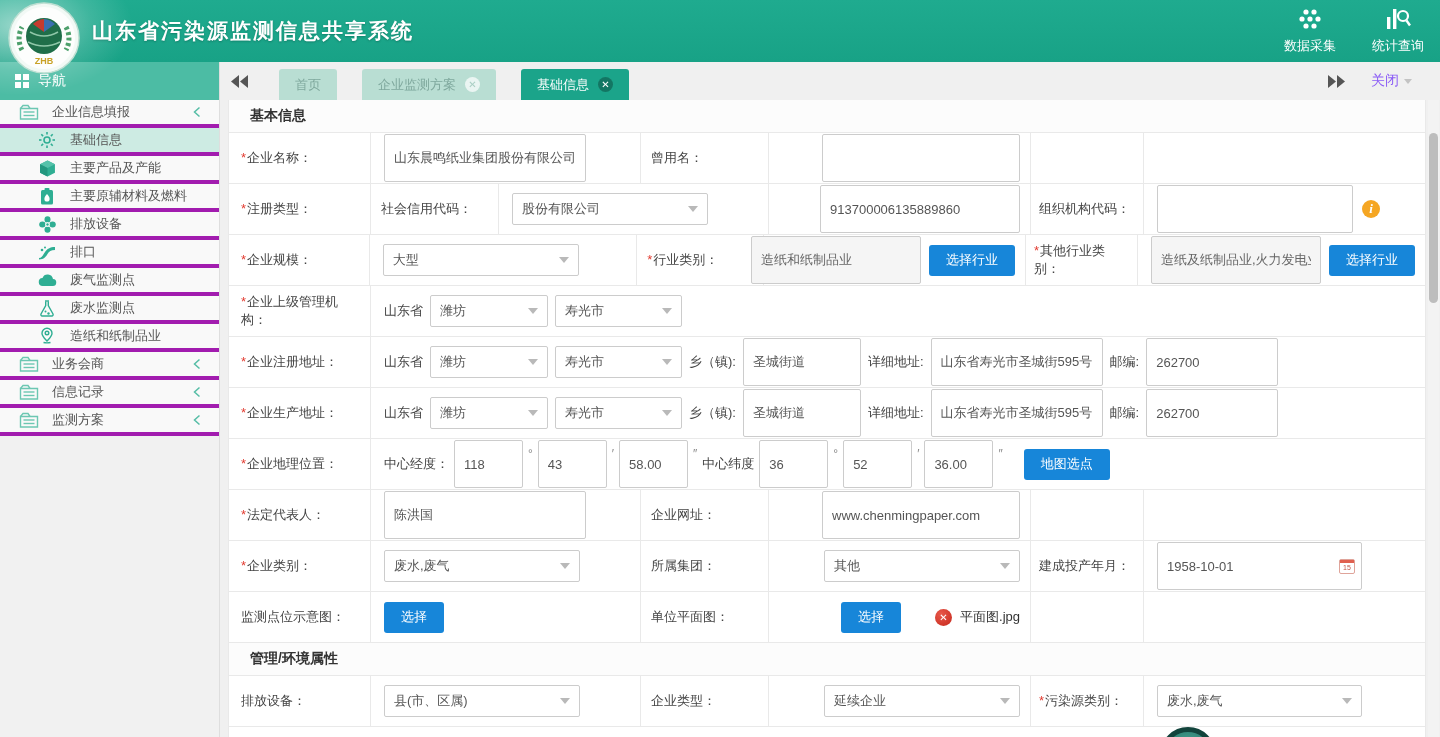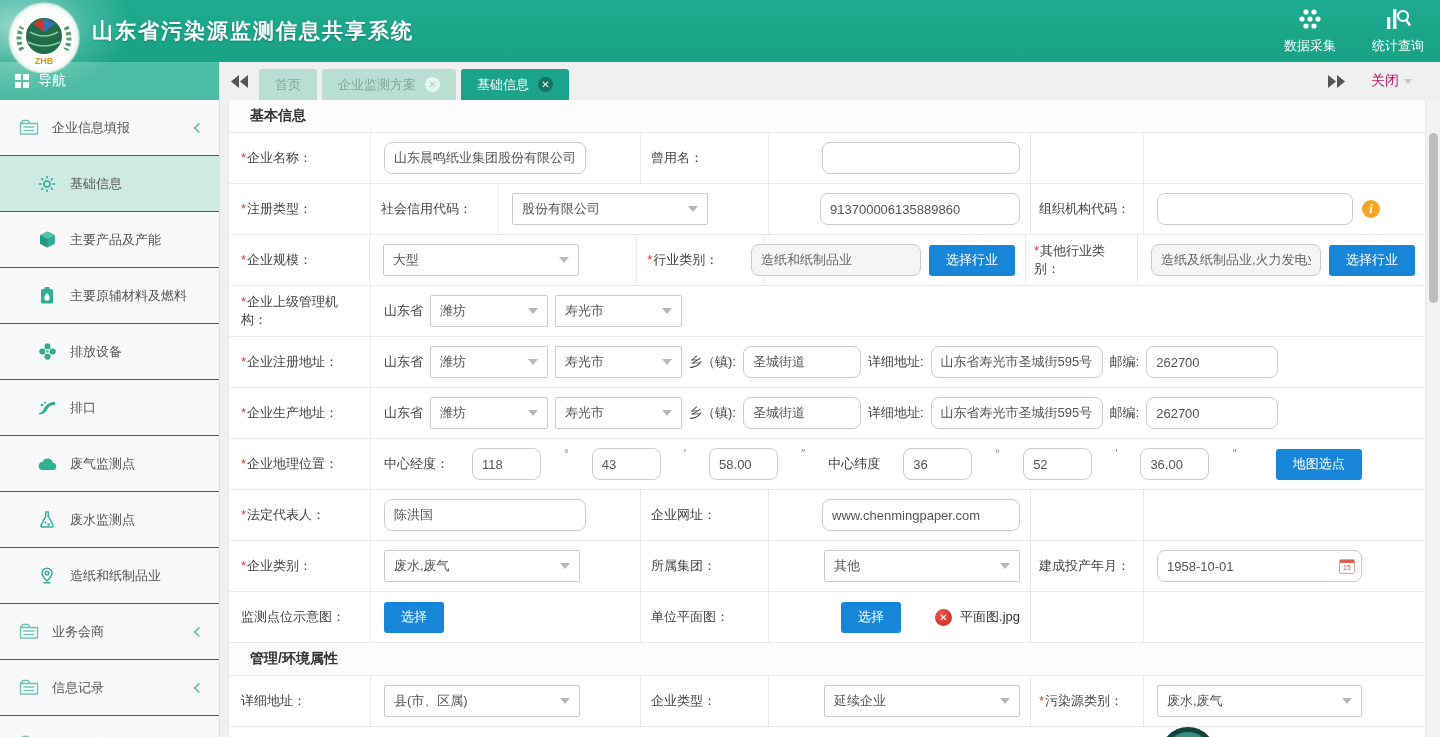--- a/index.html
+++ b/index.html
@@ -12,69 +12,69 @@
   .logo { position:absolute; left:8px; top:2px; width:72px; height:72px; z-index:31; }
   .topbar-title { position:absolute; left:92px; top:17px; color:#fff; font-size:21px; font-weight:bold; letter-spacing:2px; text-shadow:0 1px 2px rgba(0,60,50,.35); z-index:21; }
   .topbar-actions { position:absolute; right:10px; top:7px; display:flex; gap:24px; z-index:21; }
   .top-action { display:flex; flex-direction:column; align-items:center; gap:3px; color:#fff; font-size:13px; cursor:pointer; min-width:64px; }
 
   
   .sidebar { position:absolute; left:0; top:62px; width:220px; bottom:0; background:#f1f1f1; border-right:1px solid #dedede; z-index:10; }
   .nav-strip { height:38px; background:#4cbca4; color:#fff; display:flex; align-items:center; gap:9px; padding-left:15px; font-size:14px; }
   .grid-icon { width:14px; height:14px; display:grid; grid-template-columns:6px 6px; grid-template-rows:6px 6px; gap:2px; }
   .grid-icon i { background:#fff; }
-  .menu-item { height:56px; display:flex; align-items:center; background:#f9f9f9; border-bottom:1px solid #a21caf; cursor:pointer; color:#555; }
+  .menu-item { height:28px; display:flex; align-items:center; background:#f9f9f9; border-bottom:4px solid #a21caf; cursor:pointer; color:#555; }
   .menu-item.group { padding-left:19px; font-size:13px; }
   .menu-item.sub { padding-left:37px; font-size:13px; }
   .menu-item.active { background:#cdebe3; }
   .menu-item .mi-icon { width:20px; height:18px; margin-right:13px; display:flex; align-items:center; justify-content:center; }
   .menu-item .chev { margin-left:auto; margin-right:18px; }
   .menu-item svg { display:block; }
 
   
   .main { position:absolute; left:221px; top:62px; right:0; bottom:0; background:#f0f0f0; }
-  .tabbar { height:38px; display:flex; align-items:flex-end; padding-left:10px; position:relative; }
+  .tabbar { height:38px; display:flex; align-items:flex-end; padding-left:10px; position:relative;gap:20px; }
   .tab-scroll-left { align-self:center; margin-right:10px; cursor:pointer; display:flex; }
   .tab { height:31px; display:flex; align-items:center; padding:0 16px; margin-right:5px; border-radius:3px 3px 0 0; background:#b9ded3; color:#7fa89d; font-size:13px; cursor:pointer; }
   .tab.active { background:#1ba48a; color:#fff; }
   .tab-close { width:15px; height:15px; border-radius:50%; margin-left:9px; display:flex; align-items:center; justify-content:center; font-size:10px; line-height:1; }
   .tab .tab-close { background:rgba(255,255,255,.7); color:#aacfc4; }
   .tab.active .tab-close { background:rgba(0,0,0,.28); color:#fff; }
   .tabbar-right { margin-left:auto; display:flex; align-items:center; align-self:center; gap:26px; padding-right:28px; }
   .tab-scroll-right { cursor:pointer; display:flex; }
-  .close-menu { color:#be185d; font-size:14px; display:flex; align-items:center; gap:5px; cursor:pointer; }
+  .close-menu { color:#8b5cf6; font-size:14px; display:flex; align-items:center; gap:5px; cursor:pointer; }
   .caret-down-sm { width:0; height:0; border-left:4px solid transparent; border-right:4px solid transparent; border-top:5px solid #c3c3c3; }
 
   
   .content { position:absolute; left:0; top:38px; right:0; bottom:0; background:#f0f0f0; }
   .form-wrap { position:absolute; left:7px; top:0; width:1198px; bottom:-20px; background:#fff; border:1px solid #e9e9e9; border-top:none; overflow:hidden; }
   .section-hd { height:33px; display:flex; align-items:center; padding-left:21px; font-weight:bold; font-size:14px; color:#333; background:#fcfcfc; border-bottom:1px solid #e9e9e9; }
   .frow { display:flex; min-height:51px; border-bottom:1px solid #e9e9e9; align-items:stretch; }
   .fcell { display:flex; align-items:center; border-right:1px solid #e9e9e9; padding:0 10px; }
   .fcell:last-child { border-right:none; }
   .c-l1 { width:142px; padding-left:12px; }
   .c-f1 { width:270px; padding-left:13px; }
   .c-l2 { width:128px; padding-left:10px; }
   .c-f2 { width:262px; padding-left:13px;justify-content:flex-end; }
   .c-l3 { width:113px; padding-left:8px; }
   .c-f3 { flex:1; padding-left:13px; }
   .c-span { flex:1; padding-left:13px; gap:7px; }
   .flabel { font-size:13px; color:#444; }
   .req { color:#e23b30; margin-right:1px; }
   .inline-lbl { font-size:13px; color:#444; white-space:nowrap; }
 
-  .ipt { height:32px; border:1px solid #ccc; border-radius:8px; padding:1px 9px; font-size:13px; color:#555; background:#fff; font-family:inherit; }
+  .ipt { height:48px; border:1px solid #ccc; border-radius:2px; padding:1px 9px; font-size:13px; color:#555; background:#fff; font-family:inherit; }
   .ipt.gray { background:#f5f5f5; color:#666; }
   .sel { height:32px; border:1px solid #ccc; border-radius:2px; background:#fff; display:flex; align-items:center; justify-content:space-between; padding:0 9px; color:#555; cursor:pointer; }
   .sel .car { width:0; height:0; border-left:5px solid transparent; border-right:5px solid transparent; border-top:6px solid #b9b9b9; }
   .w196{width:196px} .w202{width:202px} .w198{width:198px} .w200{width:200px} .w170{width:170px}
   .w118{width:118px} .w127{width:127px} .w172{width:172px} .w132{width:132px} .w69{width:69px} .w205{width:205px}
   .btn-blue { height:31px; background:#1786d9; color:#fff; border:none; border-radius:3px; padding:0 17px; font-size:13px; cursor:pointer; font-family:inherit; white-space:nowrap; }
   .unit { font-size:12px; color:#888; align-self:flex-start; margin-top:8px; }
-  .geo-cell { gap:23px; }
+  .geo-cell { gap:5px; }
   .info-icon { width:18px; height:18px; border-radius:50%; background:#f5a623; color:#fff; font-family:"Liberation Serif","DejaVu Serif",serif; font-style:italic; font-weight:bold; font-size:13px; display:flex; align-items:center; justify-content:center; margin-left:9px; cursor:pointer; }
   .date-box { position:relative; display:flex; align-items:center; }
   .date-box .ipt { padding-right:28px; }
   .cal-icon { position:absolute; right:7px; width:16px; height:15px; border:1px solid #dfa49a; border-radius:2px; background:#fff; cursor:pointer; }
   .cal-icon::before { content:""; position:absolute; left:0; top:0; right:0; height:3px; background:#e0604f; }
   .cal-icon::after { content:"15"; position:absolute; left:0; right:0; top:4px; text-align:center; font-size:7px; color:#c0574a; }
   .del-icon { width:17px; height:17px; border-radius:50%; background:radial-gradient(circle at 35% 30%, #e8584a, #c6281c); color:#fff; font-size:10px; font-weight:bold; display:flex; align-items:center; justify-content:center; cursor:pointer; }
   .file-link { color:#333; cursor:pointer; }
   .frow.partial { border-bottom:none; min-height:10px; }
 
@@ -595,21 +595,21 @@
         <div class="fcell c-l3"></div>
         <div class="fcell c-f3"></div>
       </div>
 
       <div class="section-hd">
         <span>管理/环境属性</span>
       </div>
 
       <div class="frow">
         <div class="fcell c-l1">
-            <span class="flabel">详细地址：</span>
+            <span class="flabel">排放设备：</span>
           </div>
         <div class="fcell c-f1">
             <div class="sel w196">
               <span>县(市、区属)</span>
               <span class="car"></span>
             </div>
           </div>
         <div class="fcell c-l2">
             <span class="flabel">企业类型：</span>
           </div>

